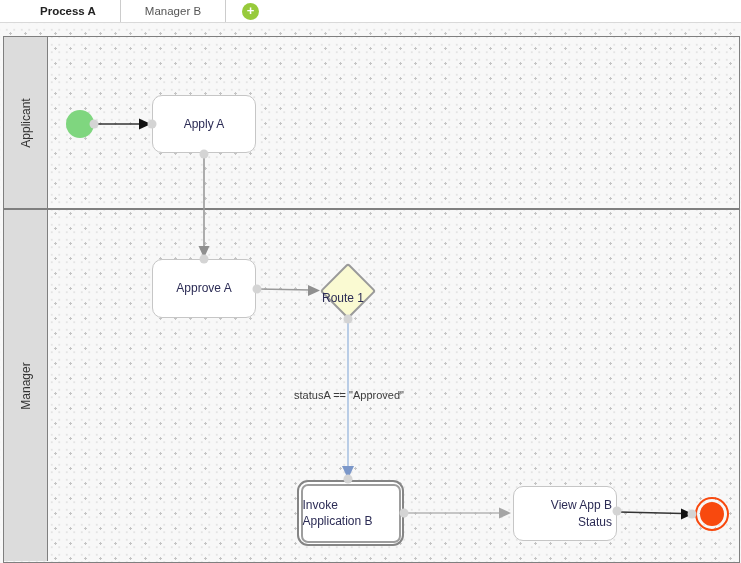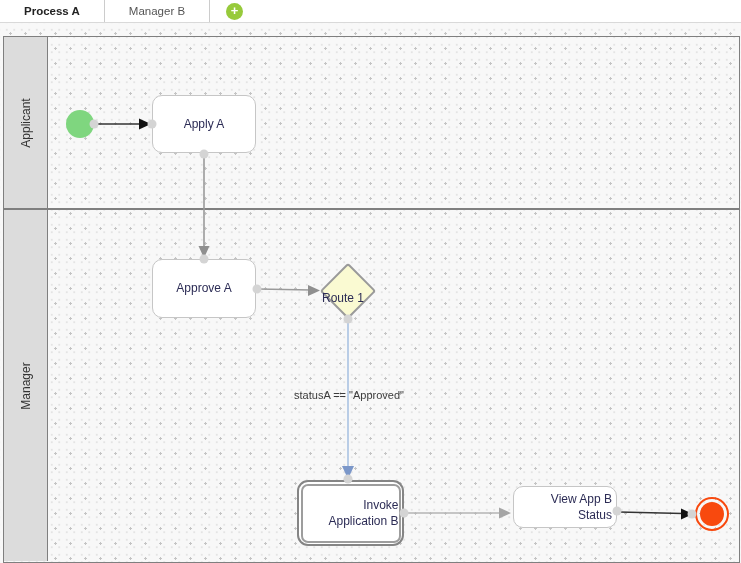--- a/index.html
+++ b/index.html
@@ -10,20 +10,21 @@
     position: relative;
   }
 
   
   .tabbar {
     height: 23px;
     background: #ffffff;
     border-bottom: 1px solid #d9d9d9;
     display: flex;
     align-items: center;
+    padding-left: 16px;
   }
   .tab {
     padding: 0 24px;
     font-size: 11.5px;
     color: #555555;
     height: 22px;
     display: flex;
     align-items: center;
     border-right: 1px solid #cccccc;
     cursor: pointer;
@@ -131,26 +132,26 @@
     display: flex;
     padding: 1.5px;
   }
   .subprocess-inner {
     flex: 1;
     border: 2px solid #9d9d9d;
     border-radius: 7px;
     display: flex;
     align-items: center;
     justify-content: center;
-    text-align: right;
+    text-align: left;
     font-size: 12px;
     color: #2c2c55;
     line-height: 1.35;
   }
-  .task-view { left: 513px; top: 463px; width: 104px; height: 42px; }
+  .task-view { left: 513px; top: 463px; width: 104px; height: 55px; }
   .end-event {
     left: 695px; top: 474px;
     width: 34px; height: 34px;
     border-radius: 50%;
     border: 2px solid #f8490e;
     display: flex;
     align-items: center;
     justify-content: center;
   }
   .end-event-inner {

